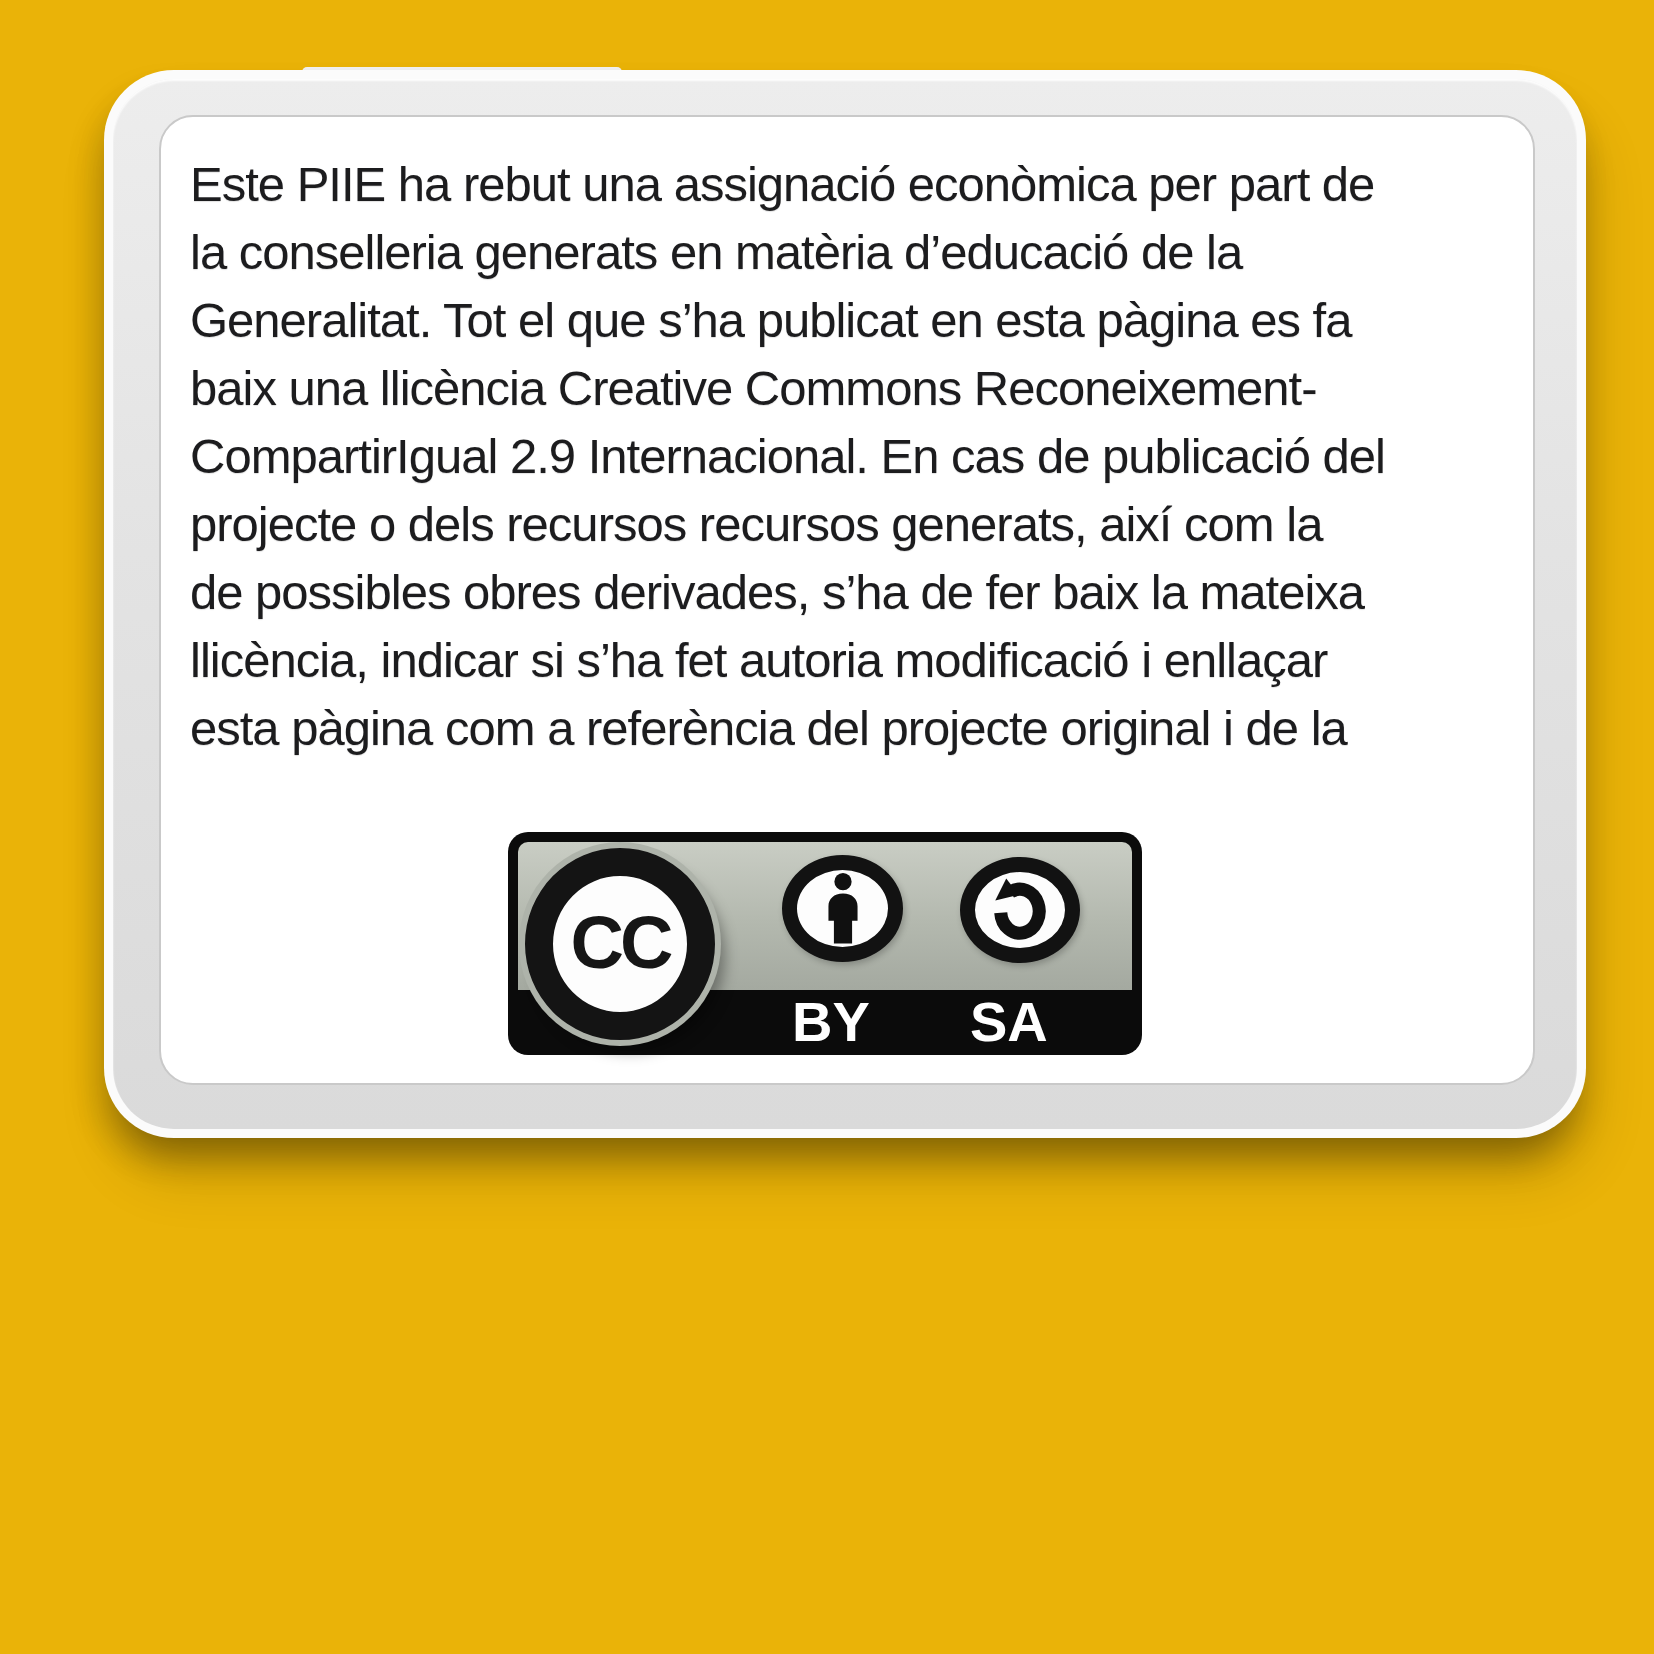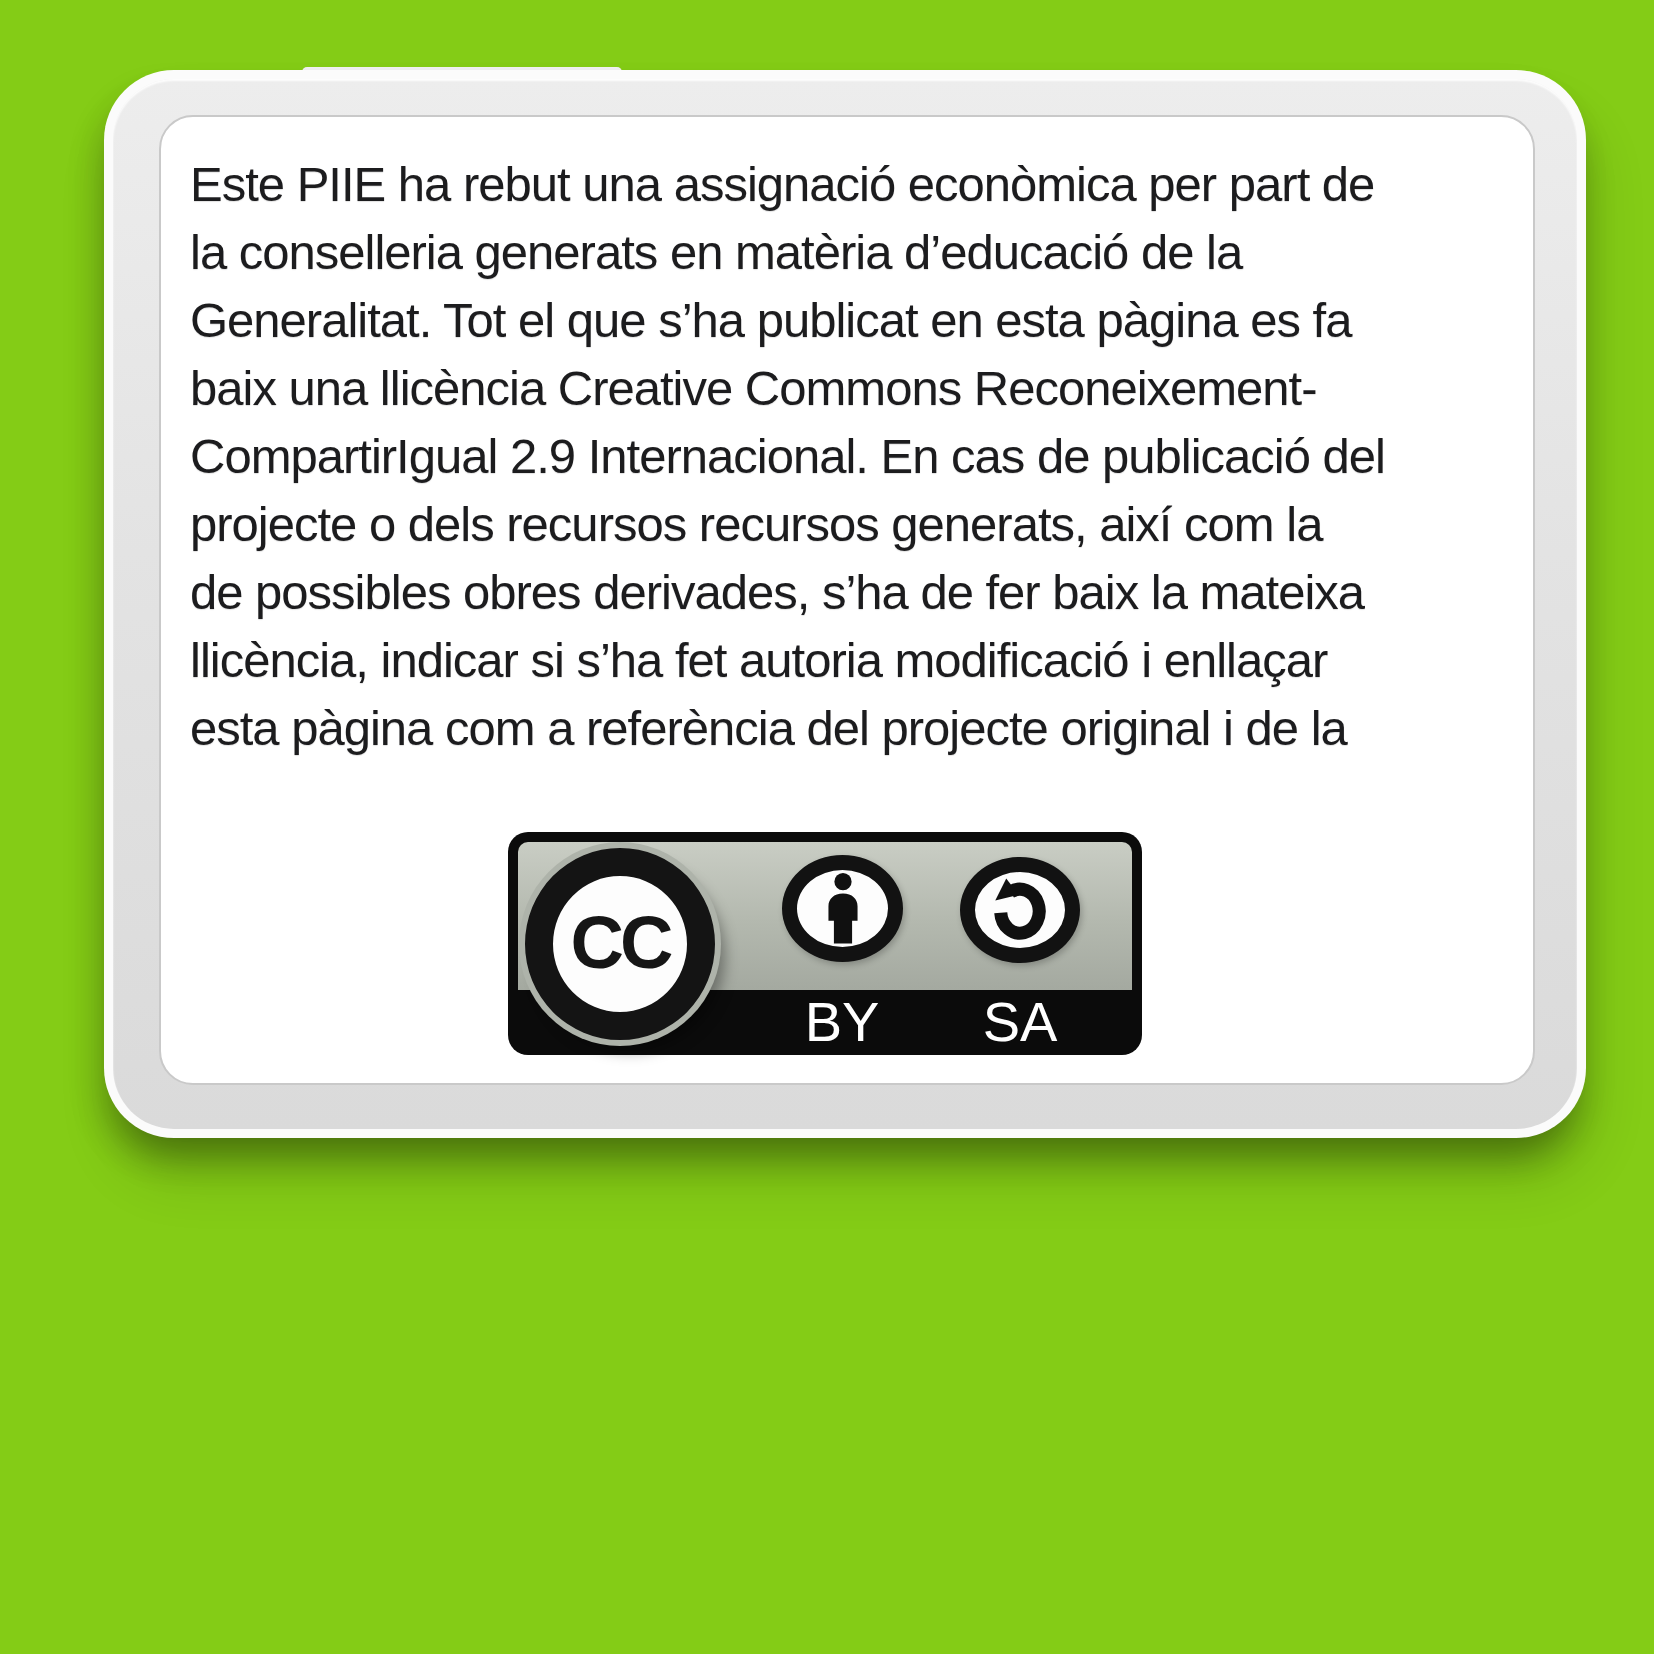--- a/index.html
+++ b/index.html
@@ -1,20 +1,20 @@
 <!DOCTYPE html>
 <html><head>
 <meta charset="utf-8">
 <style>
   * { margin:0; padding:0; box-sizing:border-box; }
   html,body { background:#fff; }
   .canvas {
     position:relative;
     width:1654px; height:1654px;
-    background:#84cc16;
+    background:#eab308;
     overflow:hidden;
     font-family:"Liberation Sans", sans-serif;
   }
 
   
   .remnant { position:absolute; background:#ededed; border-radius:5px; }
   .remnant.r1 { left:206px; top:70px; width:58px; height:10px; }
   .remnant.r2 { left:302px; top:67px; width:320px; height:11px; background:#f1f1f1; }
 
   
@@ -76,21 +76,21 @@
     border:15px solid #121212;
     box-shadow: 2px 3px 6px rgba(0,0,0,0.22);
   }
   .sa-mark {
     left:452px; top:25px; width:120px; height:106px;
     border:15px solid #121212;
     box-shadow: 2px 3px 6px rgba(0,0,0,0.22);
   }
   .strip-label {
     position:absolute; top:162px; width:100px; height:56px; line-height:56px;
-    text-align:center; color:#ffffff; font-weight:normal; font-size:56px;
+    color:#ffffff; font-weight:bold; font-size:56px;
     letter-spacing:0px; z-index:2;
   }
   .by-label { left:284px; }
   .sa-label { left:462px; }
 </style>
 </head>
 <body>
 
 <div class="canvas">
 

